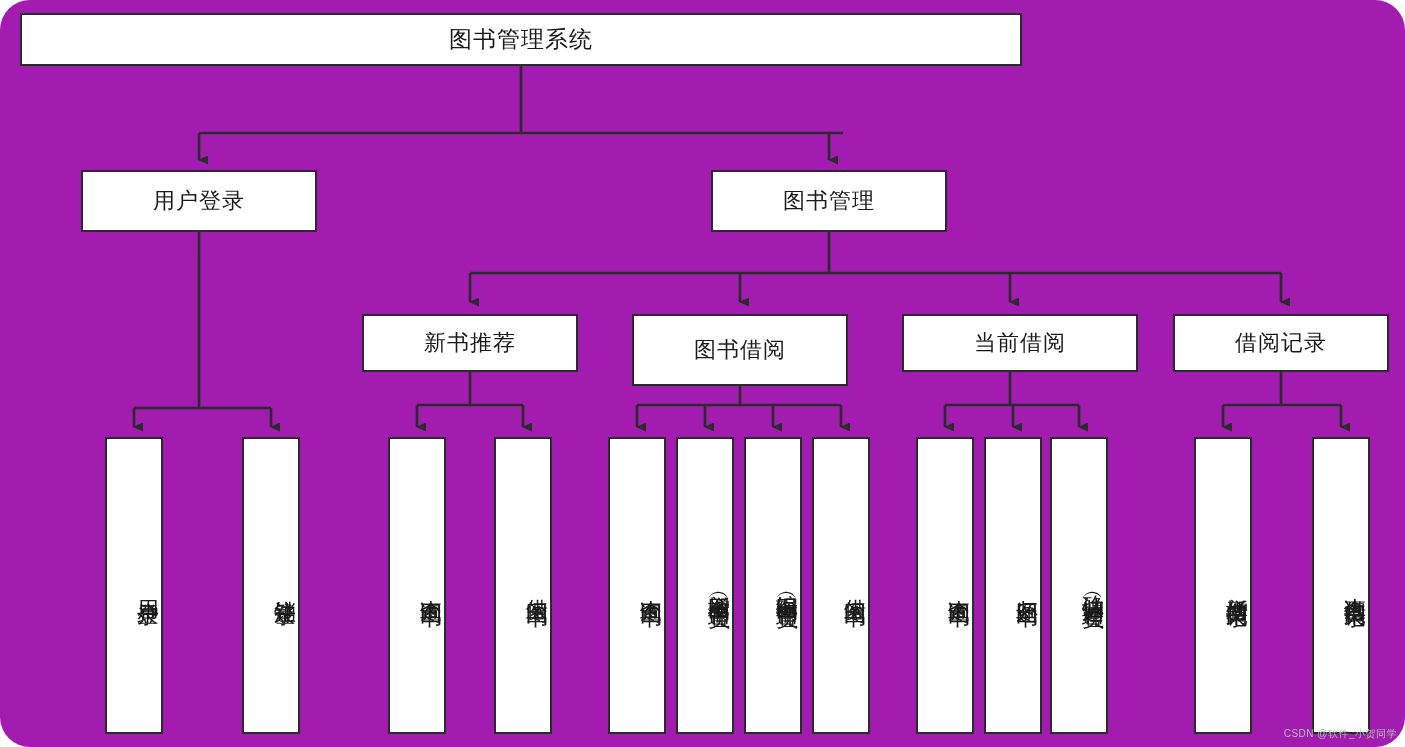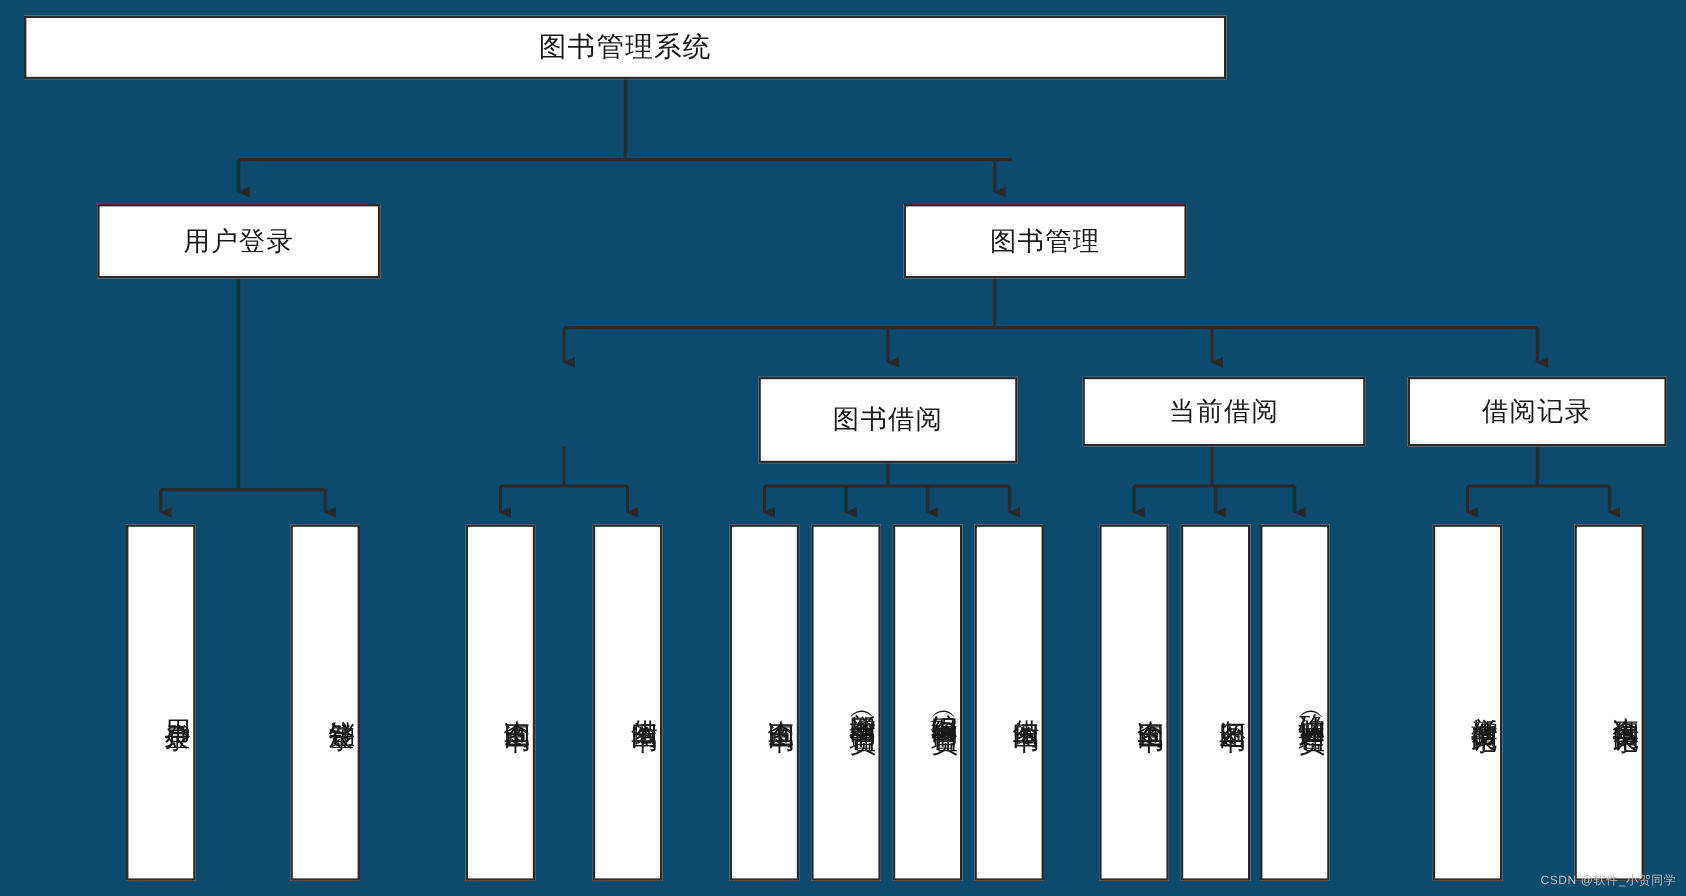--- a/index.html
+++ b/index.html
@@ -7,22 +7,23 @@
     padding: 0;
     background: #ffffff;
   }
   body {
     font-family: "Liberation Sans", "DejaVu Sans", sans-serif;
   }
   #diagram-root {
     position: relative;
     width: 1405px;
     height: 747px;
-    background: #0c4a6e;
+    background: #a21caf;
     overflow: hidden;
+    border-radius: 30px;
   }
   svg#wiring {
     position: absolute;
     left: 0;
     top: 0;
     width: 1405px;
     height: 747px;
   }
   .node {
     position: absolute;
@@ -124,24 +125,27 @@
     </g>
   </svg>
 
   <div class="node node-h node-root" style="left:20px; top:13px; width:1002px; height:53px;">
     <span>图书管理系统</span>
   </div>
 
   <div class="node node-h" style="left:81px; top:170px; width:236px; height:62px;">
     <span>用户登录</span>
   </div>
-  <div class="node node-h" style="left:711px; top:170px; width:236px; height:62px;margin-left:42px;">
+  <div class="node node-h" style="left:711px; top:170px; width:236px; height:62px;">
     <span>图书管理</span>
   </div>
 
+  <div class="node node-h" style="left:362px; top:314px; width:216px; height:58px;">
+    <span>新书推荐</span>
+  </div>
   <div class="node node-h" style="left:632px; top:314px; width:216px; height:72px;">
     <span>图书借阅</span>
   </div>
   <div class="node node-h" style="left:902px; top:314px; width:236px; height:58px;">
     <span>当前借阅</span>
   </div>
   <div class="node node-h" style="left:1173px; top:314px; width:216px; height:58px;text-align:right;">
     <span>借阅记录</span>
   </div>
 

